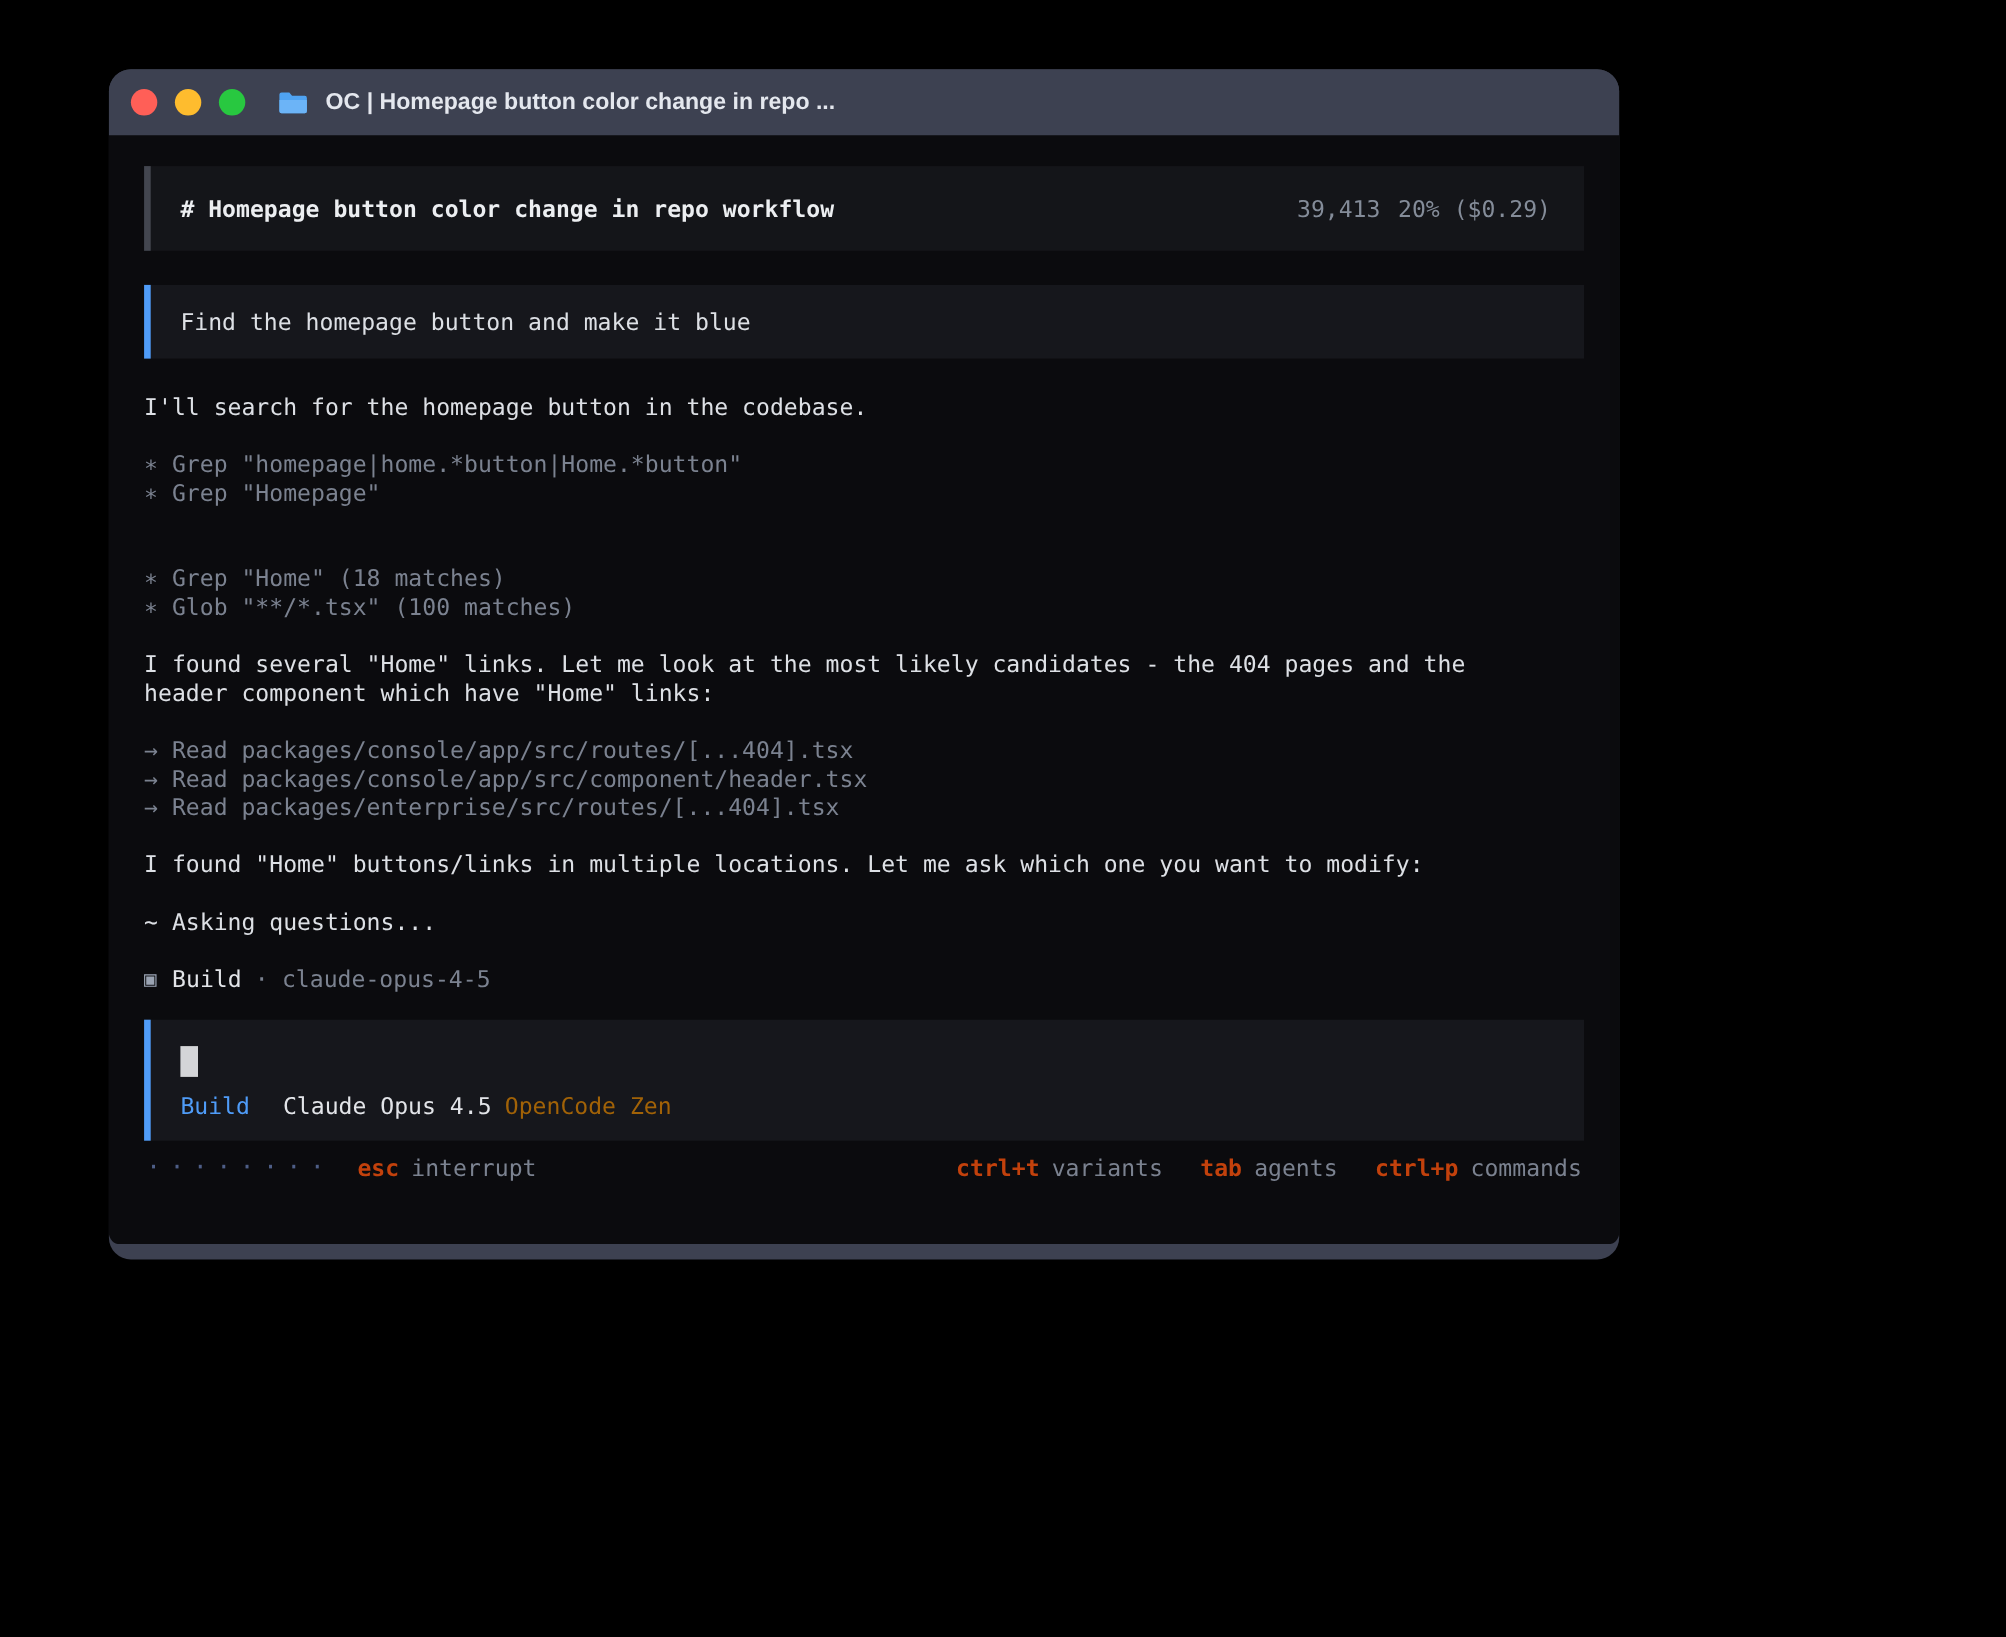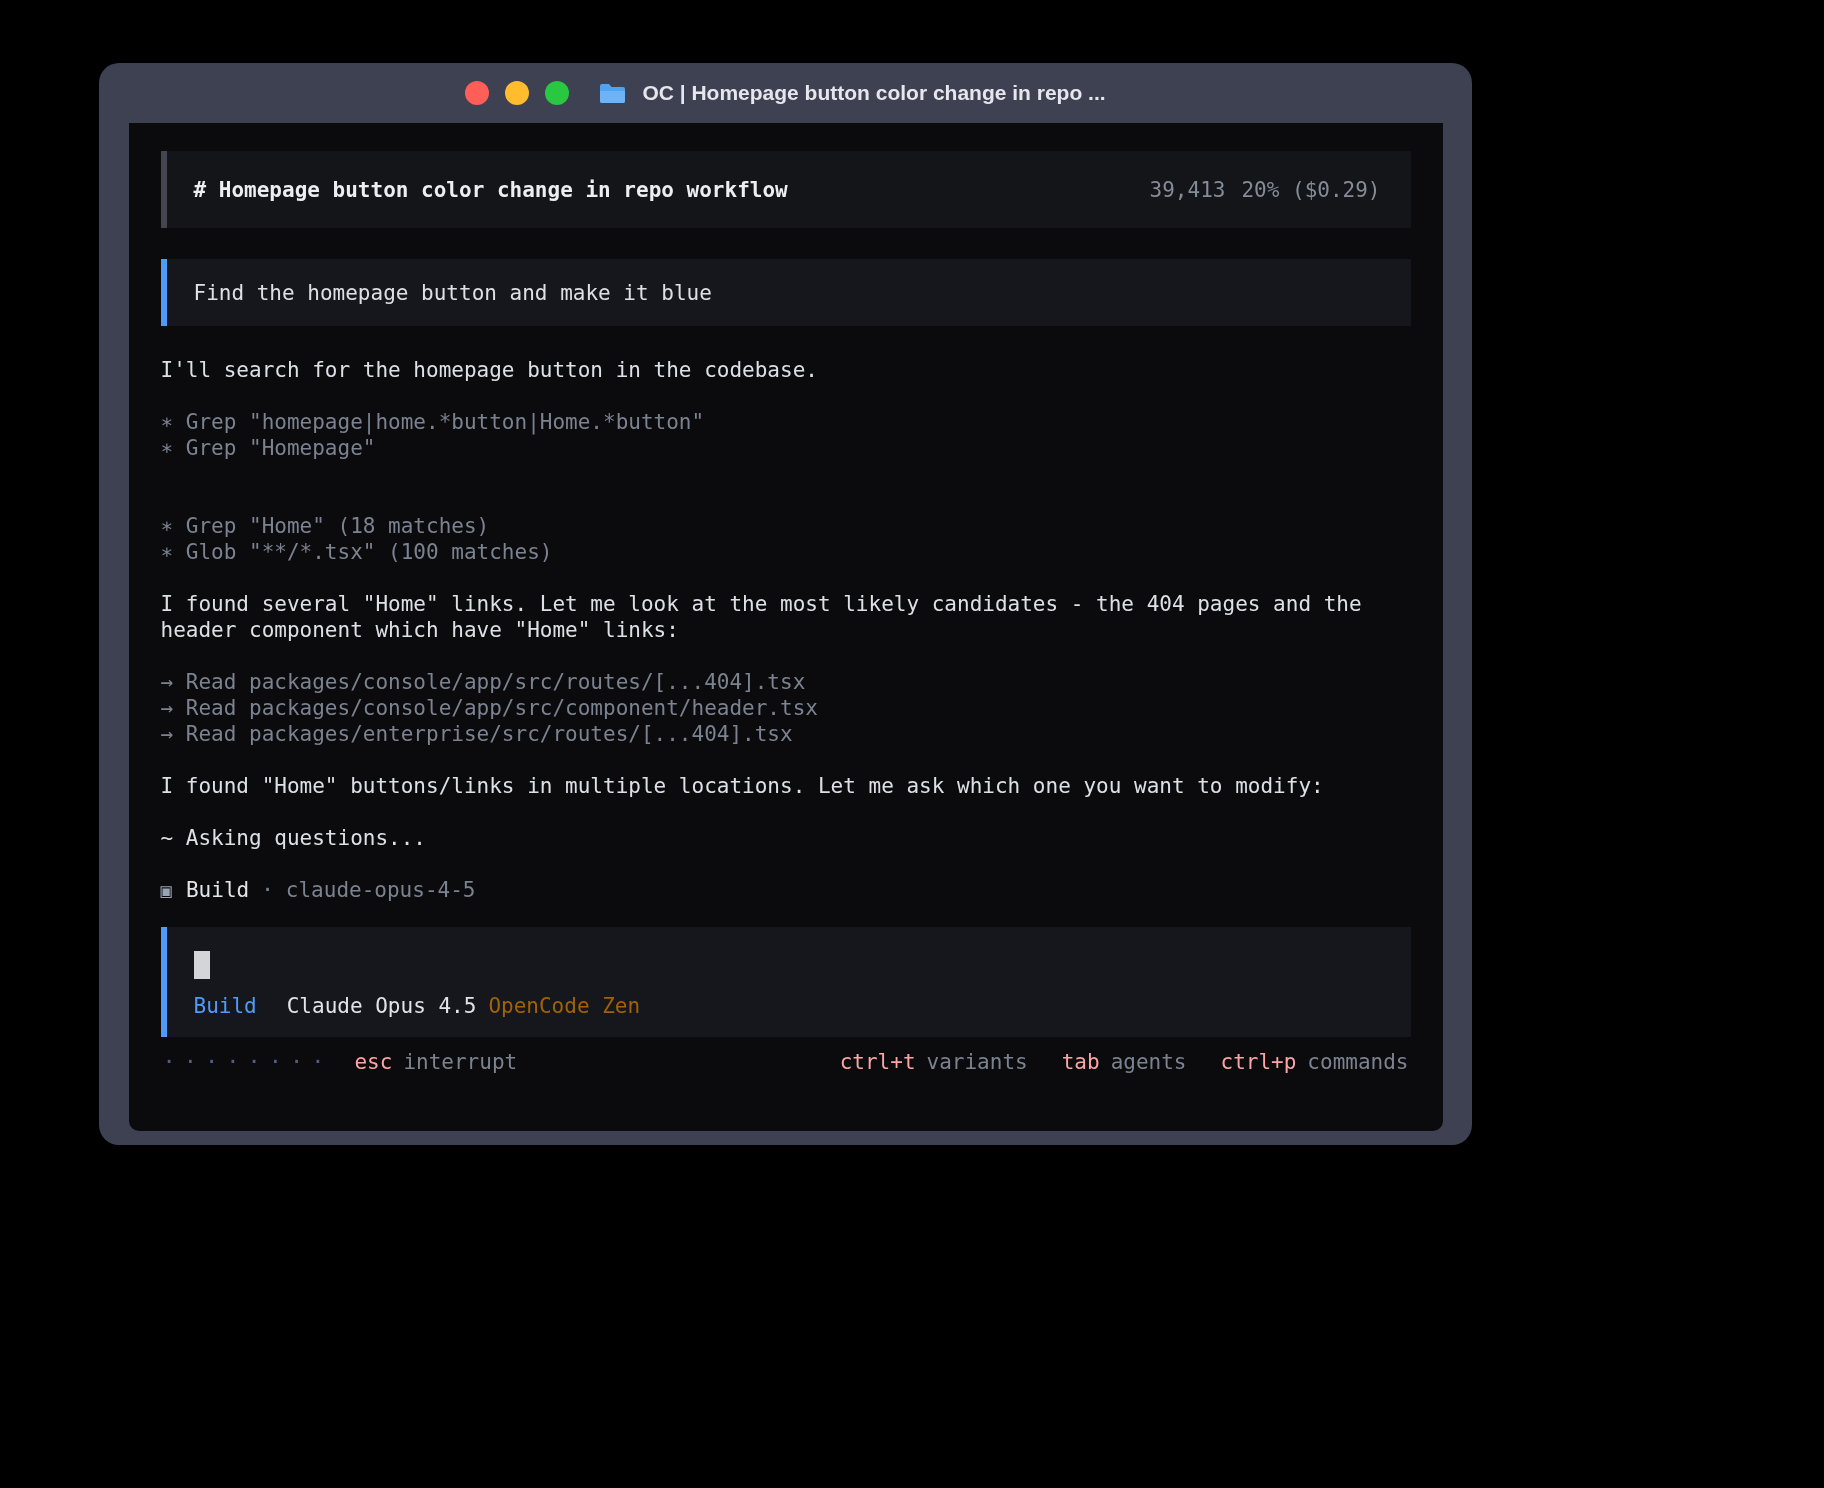--- a/index.html
+++ b/index.html
@@ -4,21 +4,20 @@
 <style>
   * { margin:0; padding:0; box-sizing:border-box; }
   html,body { width:1824px; height:1488px; background:#000; overflow:hidden; }
   body { position:relative; font-family:"DejaVu Sans Mono", monospace; }
 
   .window {
     position:absolute; left:99px; top:63px; width:1373px; height:1082px;
     background:#3d4151; border-radius:20px; overflow:hidden;
     display:flex; flex-direction:column; padding-bottom:14px;
     box-shadow:0 22px 60px rgba(0,0,0,.75);
-    align-items:center;
   }
 
   
   .titlebar {
     height:60px; flex:0 0 60px; display:flex; align-items:center;
     padding:0 20px; gap:16px; background:#3d4151;
   }
   .traffic { display:flex; align-items:center; gap:16px; }
   .tl { width:24px; height:24px; border-radius:50%; display:inline-block; }
   .tl.red    { background:#ff5f57; }
@@ -72,21 +71,21 @@
   .is-model    { color:#e2e4e8; margin-right:12px; }
   .is-provider { color:#a16207; }
 
   .footerbar {
     margin-top:12px; display:flex; justify-content:space-between;
     align-items:center; line-height:26px; padding:0 2px;
   }
   .f-left  { display:flex; align-items:center; gap:22px; }
   .f-right { display:flex; align-items:center; gap:34px; }
   .spinner { color:#4e5e87; letter-spacing:8px; font-size:22px; }
-  .key { color:#fca5a5; font-weight:normal; }
+  .key { color:#c2410c; font-weight:bold; }
   .shortcut { display:flex; gap:11px; white-space:pre; }
 </style>
 </head>
 <body>
 
 <div class="window">
 
   <div class="titlebar">
     <div class="traffic">
       <span class="tl red"></span>

